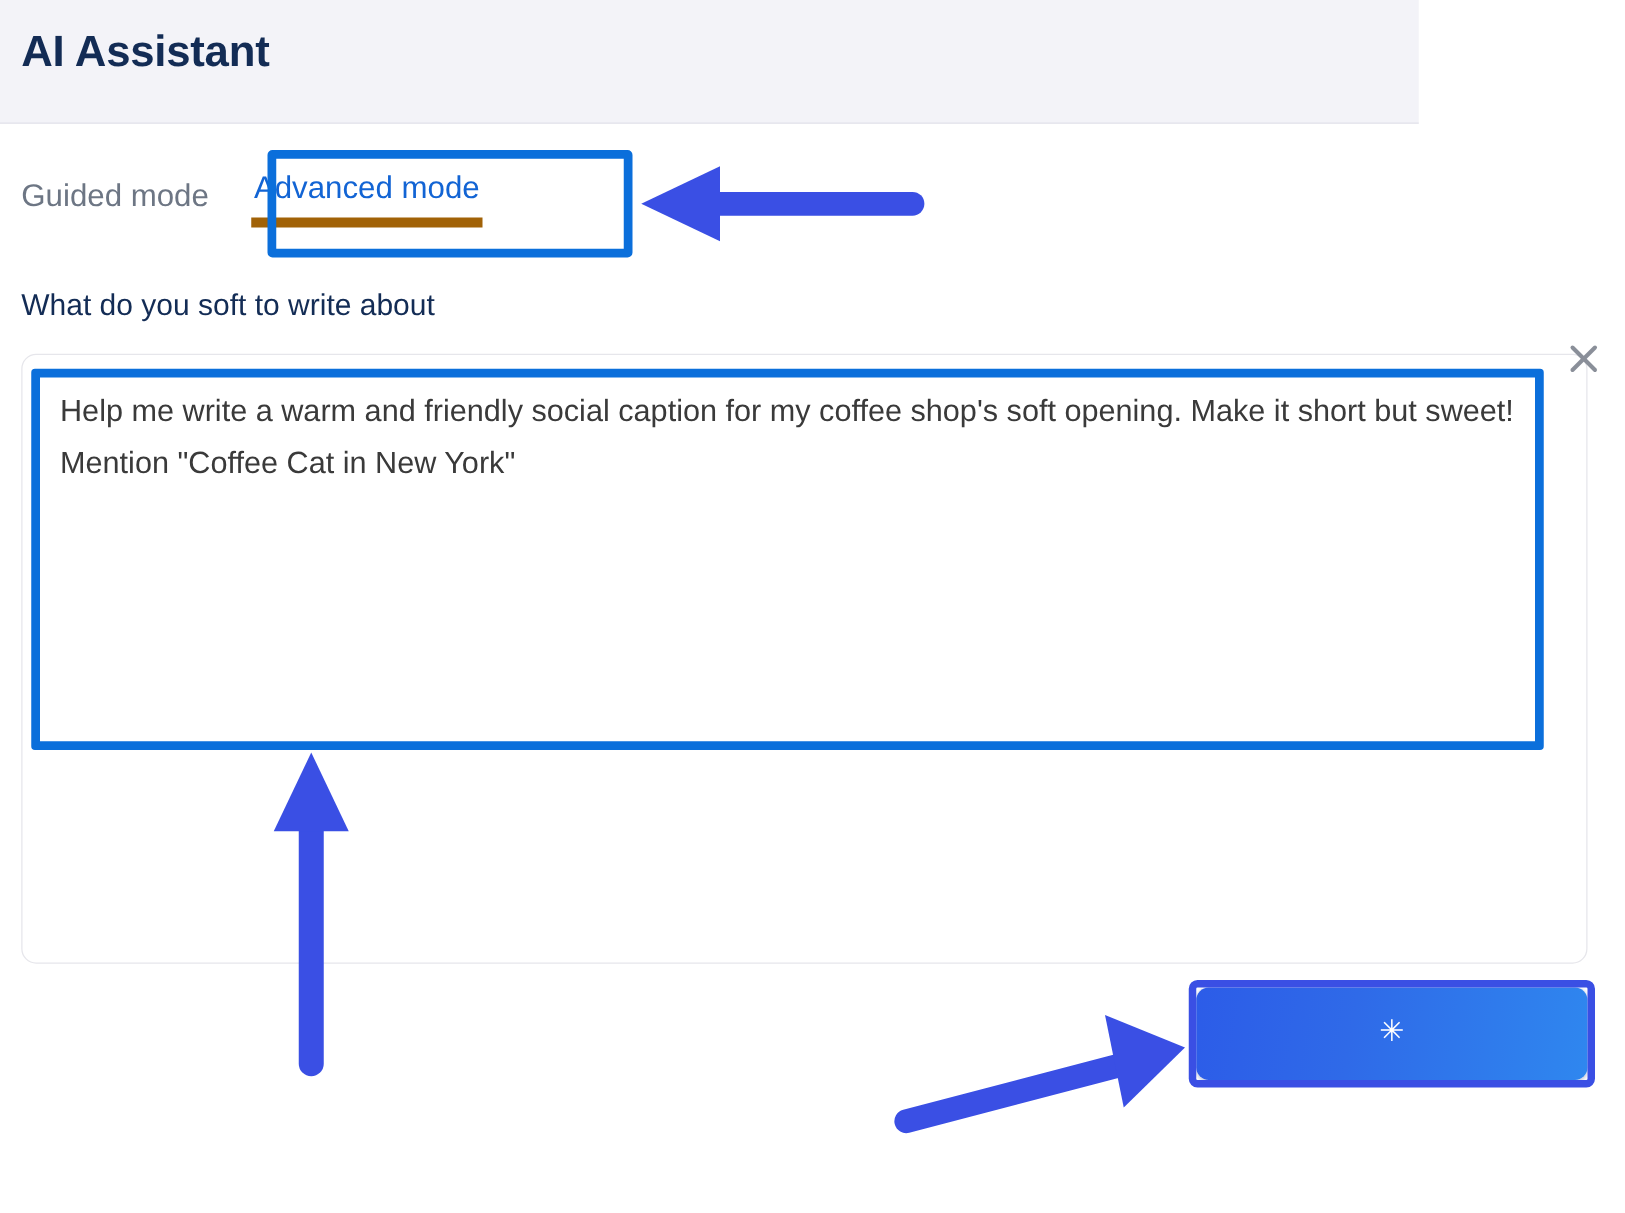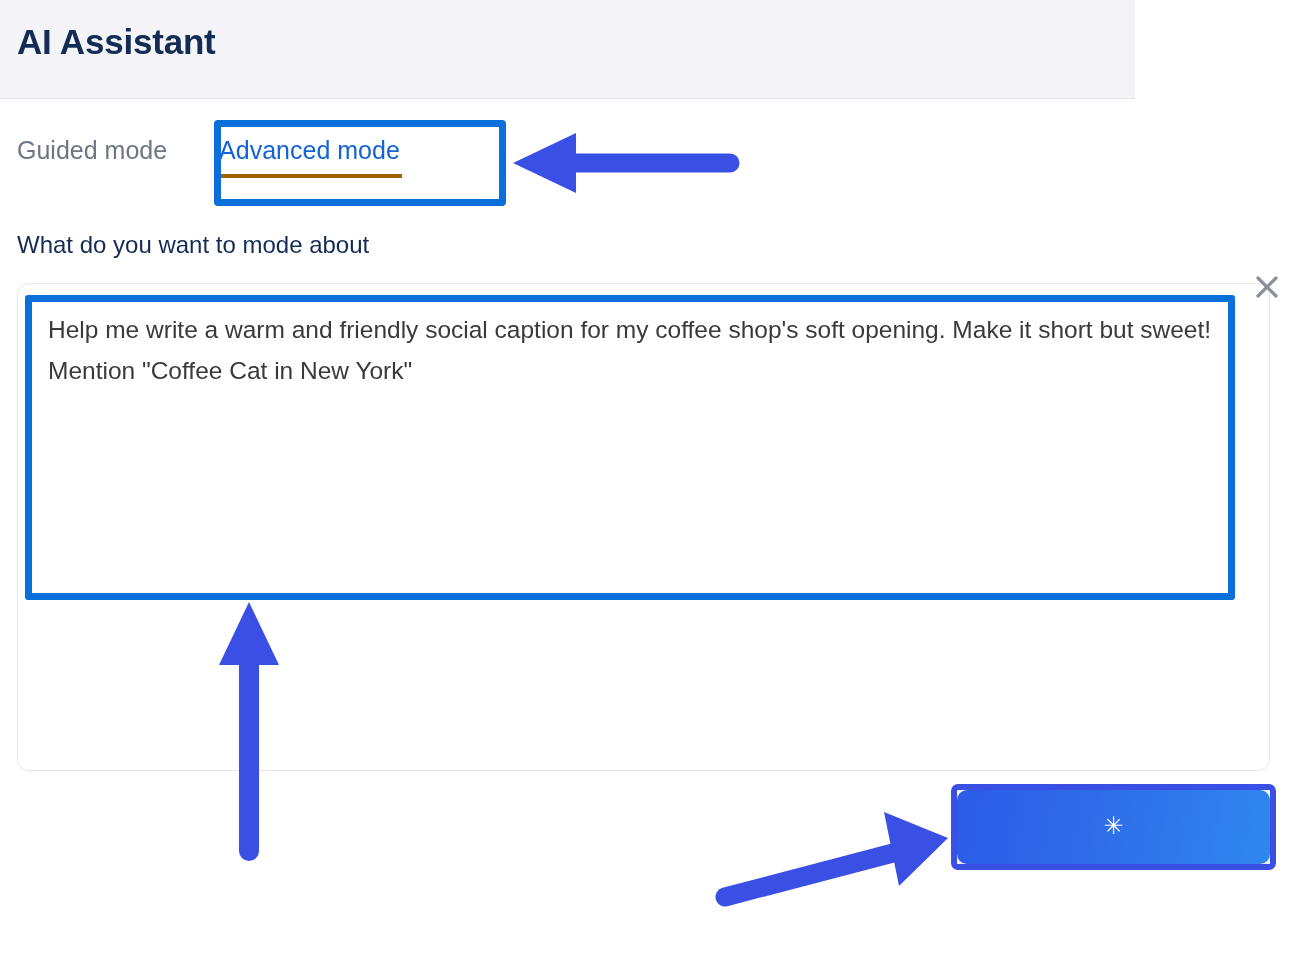--- a/index.html
+++ b/index.html
@@ -35,38 +35,38 @@
     letter-spacing: -0.2px;
     white-space: nowrap;
   }
 
   
   .tabs {
     position: absolute;
     left: 17px;
     top: 136px;
     display: flex;
-    align-items: flex-start;
-    gap: 16px;
+    align-items: flex-end;
+    gap: 0px;
   }
   .tab {
     font-size: 25px;
     color: #6d7684;
     padding: 0 8px 10px 0;
     white-space: nowrap;
     background: none;
     border: none;
     font-family: "Liberation Sans", sans-serif;
     cursor: pointer;
   }
   .tab.active {
     color: #1264d4;
     margin-left: 26px;
     padding: 0 2px 9px 2px;
-    border-bottom: 4px solid #a16207;
+    border-bottom: 8px solid #a16207;
   }
 
   
   .prompt-label {
     position: absolute;
     left: 17px;
     top: 231px;
     font-size: 24px;
     color: #132c55;
     font-weight: 400;
@@ -188,21 +188,21 @@
 
 <div class="app-header">
   <div class="app-title">AI Assistant</div>
 </div>
 
 <div class="tabs">
   <button class="tab">Guided mode</button>
   <button class="tab active">Advanced mode</button>
 </div>
 
-<div class="prompt-label">What do you want to mode about</div>
+<div class="prompt-label">What do you soft to write about</div>
 
 <div class="prompt-card">
   <textarea class="prompt-textarea" placeholder="What do you want to write about" style="">Help me write a warm and friendly social caption for my coffee shop's soft opening. Make it short but sweet! Mention "Coffee Cat in New York"</textarea>
 </div>
 
 <button class="close-btn">
   <span>
     <svg width="26" height="26" viewBox="0 0 26 26" aria-hidden="true">
       <line x1="4" y1="4" x2="22" y2="22" stroke="#8a8f99" stroke-width="3.2" stroke-linecap="round"></line>
       <line x1="22" y1="4" x2="4" y2="22" stroke="#8a8f99" stroke-width="3.2" stroke-linecap="round"></line>

